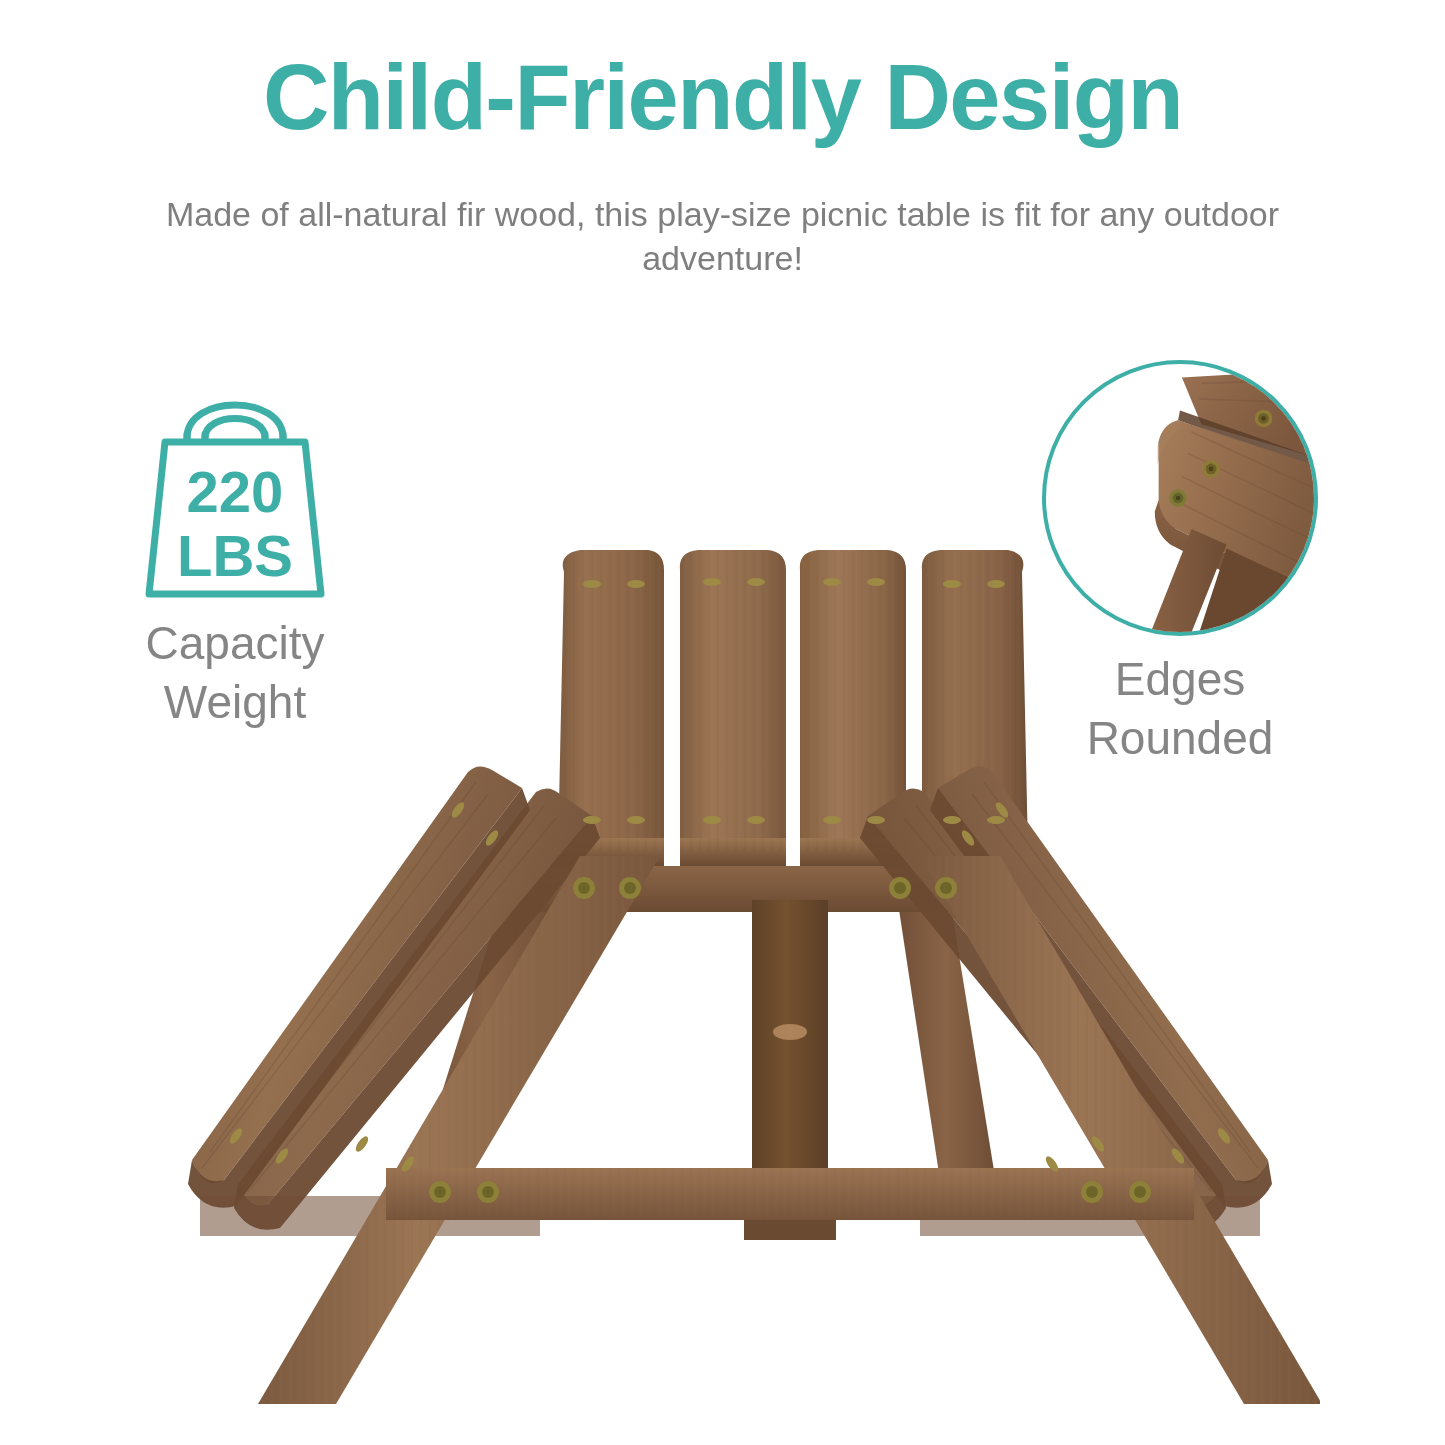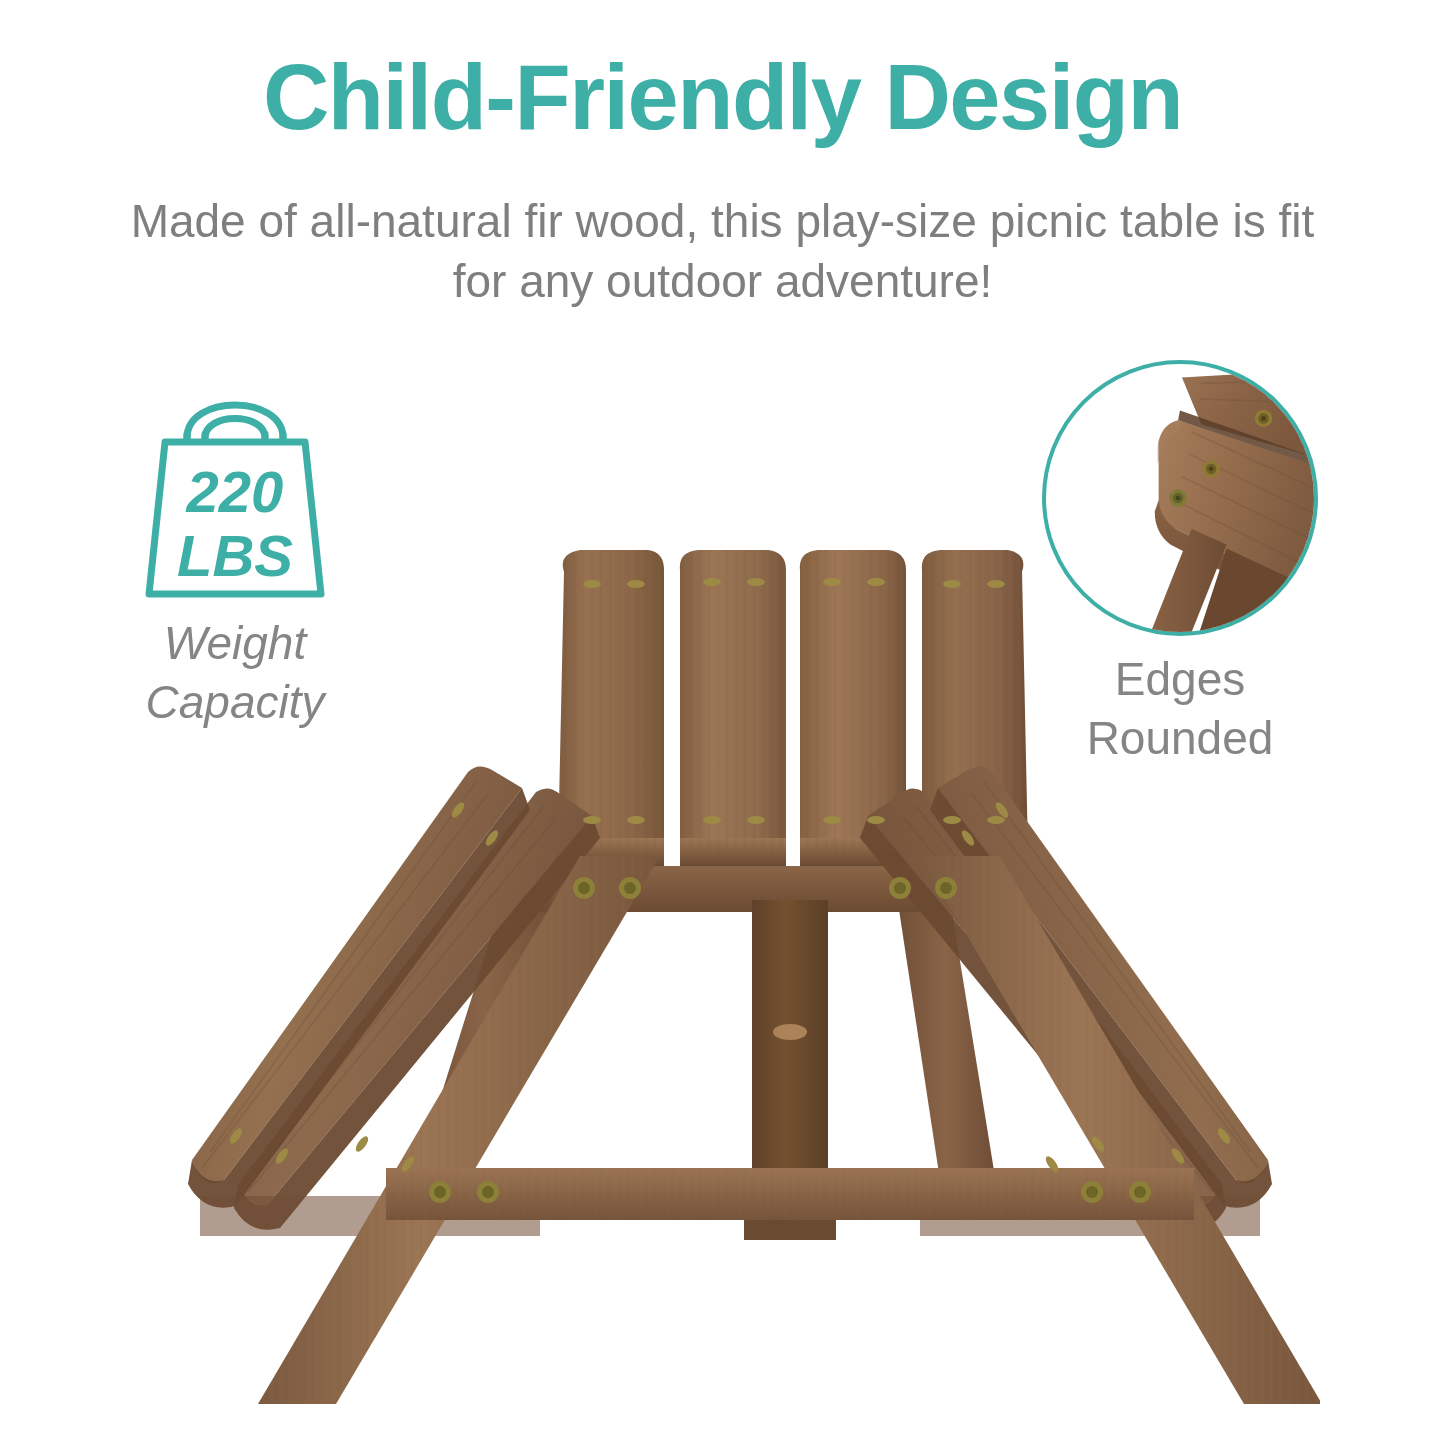--- a/index.html
+++ b/index.html
@@ -33,32 +33,32 @@
     line-height: 1.08;
     white-space: nowrap;
   }
 
   .subhead {
     position: absolute;
     top: 192px;
     left: 120px;
     width: 1205px;
     text-align: center;
-    font-size: 46px;
+    font-size: 34px;
     font-weight: 300;
     color: #7f7f7f;
     line-height: 1.3;
   }
 
   
   .feature {
     position: absolute;
     text-align: center;
   }
-  .feature-left  { left: 55px;  top: 372px; width: 360px; font-style: italic; }
+  .feature-left  { left: 55px;  top: 372px; width: 360px; }
   .feature-right { right: 40px; top: 360px; width: 360px; }
 
   .feature-caption {
     font-size: 46px;
     font-weight: 300;
     color: #858585;
     line-height: 1.28;
     margin-top: 14px;
   }
   .feature-caption .ln { display: block; }
@@ -120,22 +120,22 @@
         <line x1="130" y1="62" x2="130" y2="70" stroke="#3eafa6" stroke-width="7" stroke-linecap="round"></line>
 
         <path d="M30 70 L170 70 L186 222 L14 222 Z" fill="#ffffff" stroke="#3eafa6" stroke-width="7" stroke-linejoin="round"></path>
 
         <text x="100" y="140" text-anchor="middle" font-family="Liberation Sans, sans-serif" font-size="58" font-weight="bold" fill="#3eafa6">220</text>
         <text x="100" y="204" text-anchor="middle" font-family="Liberation Sans, sans-serif" font-size="58" font-weight="bold" fill="#3eafa6">LBS</text>
       </svg>
     </div>
 
     <div class="feature-caption">
+      <span class="ln">Capacity</span>
       <span class="ln">Weight</span>
-      <span class="ln">Capacity</span>
     </div>
   </div>
 
   <div class="feature feature-right">
 
     <div class="detail-circle">
       <svg viewBox="0 0 276 276" xmlns="http://www.w3.org/2000/svg" preserveAspectRatio="none">
         <defs>
           <linearGradient id="dcTop" x1="0" y1="0" x2="1" y2="0.5">
             <stop offset="0%" stop-color="#9a7152"></stop>

